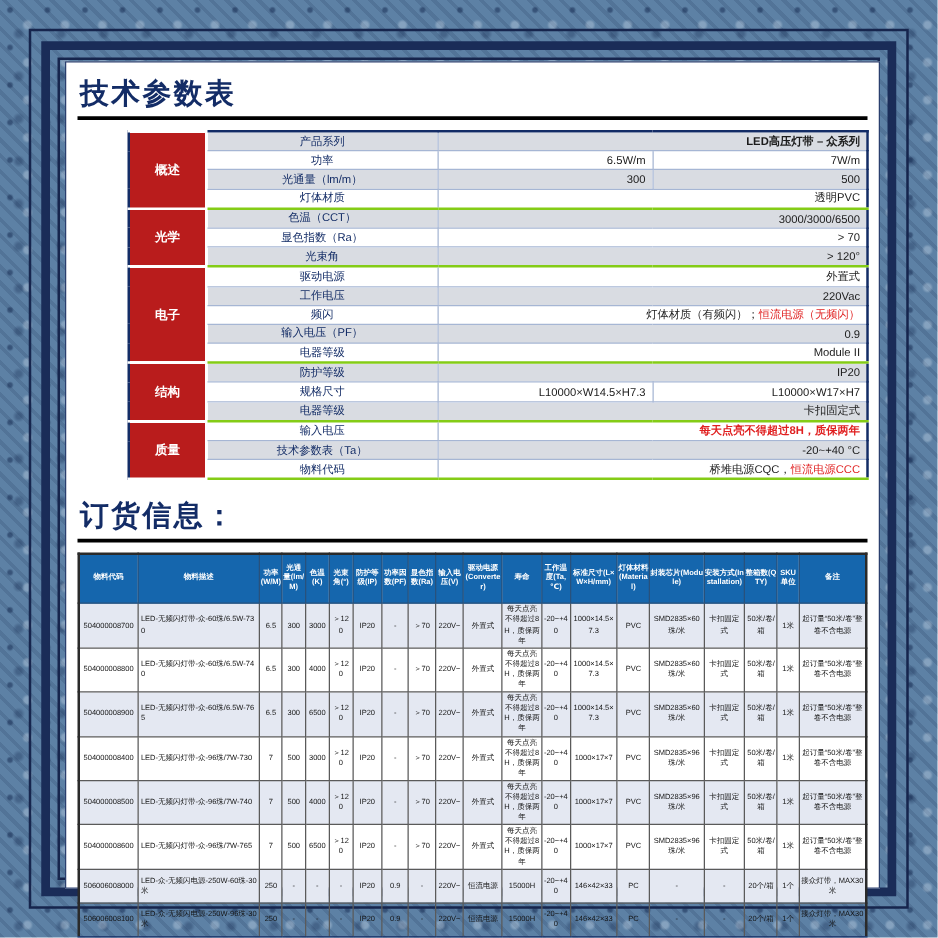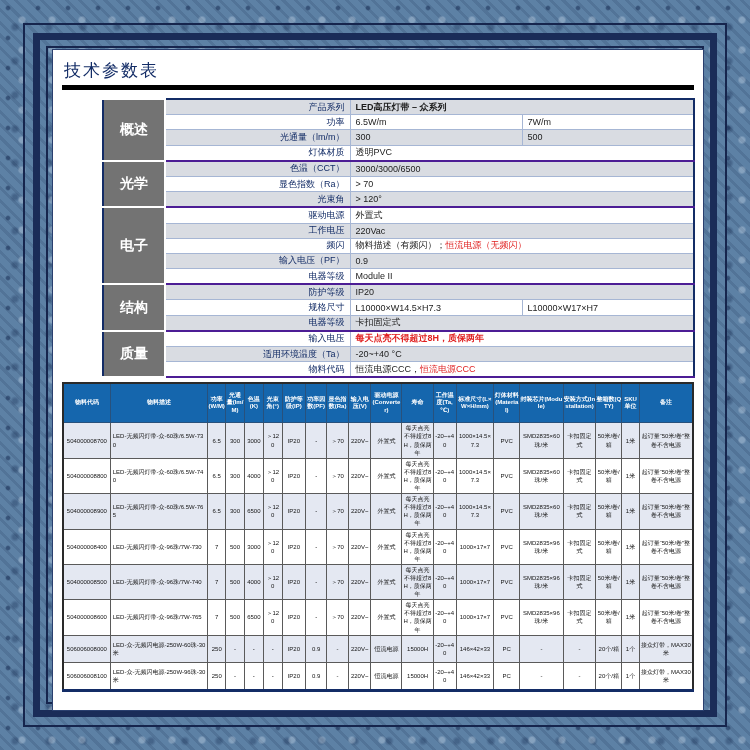--- a/index.html
+++ b/index.html
@@ -12,33 +12,33 @@
       radial-gradient(circle at 22px 20px, rgba(226,238,250,.30) 2.5px, transparent 4.5px),
       radial-gradient(circle at 15px 27px, rgba(18,38,77,.32) 2px, transparent 5px),
       repeating-linear-gradient(45deg, rgba(16,34,70,.14) 0 3px, transparent 3px 9px);
     background-size:30px 30px,30px 30px,34px 34px,auto;
   }
   .frame-a{position:absolute;inset:23px;border:2px solid #16254d;pointer-events:none}
   .frame-b{position:absolute;inset:33px;border:7px solid #1a2c58;pointer-events:none}
   .frame-c{position:absolute;inset:46px;border:2px solid #16254d;pointer-events:none}
   .page{position:absolute;left:52px;top:49px;width:652px;height:662px;background:#fff;
         box-sizing:border-box;padding:8px 9px 0 9px;border:1px solid #2a3f6e}
-  .sec-title{font-size:17px;font-weight:normal;color:#132c66;border-bottom:5px solid #000000;
+  .sec-title{font-size:23px;font-weight:bold;color:#132c66;border-bottom:3px solid #000000;
              padding:1px 0 3px 2px;margin:0 0 8px 0;letter-spacing:2px}
   table{border-collapse:collapse}
   
   .spec{margin-left:40px;width:592px;table-layout:fixed;border:2px solid #132c66}
   .spec td{font-size:9px;height:14.2px;padding:0 5px;border:1px solid #a6b6d4;
            overflow:hidden;white-space:nowrap;color:#1c1c1c}
-  .spec .grp{background:#737373;color:#fff;font-weight:bold;text-align:center;
-             font-size:14px;border:2px solid #fff;border-left:2px solid #132c66}
-  .spec .lab{color:#132c66;text-align:right}
-  .spec .val{text-align:left}
+  .spec .grp{background:#b91c1c;color:#fff;font-weight:bold;text-align:center;
+             font-size:10px;border:2px solid #fff;border-left:2px solid #132c66}
+  .spec .lab{color:#132c66;text-align:center}
+  .spec .val{text-align:right}
   .spec tr.g td.lab,.spec tr.g td.val{background:#d9dce2}
-  .spec tr.gend td{border-bottom:2px solid #4c1d95}
+  .spec tr.gend td{border-bottom:2px solid #84cc16}
   .bold{font-weight:bold}
   .red{color:#e01f1f}
   
   .order-wrap{margin-top:4px}
   .order{width:100%;table-layout:fixed;border:2px solid #2a2a2a}
   .order th{background:#1566ad;color:#fff;font-size:6px;font-weight:bold;padding:2px 0;
             border:1px solid #28517c;line-height:1.3;height:34px;word-break:break-all}
   .order td{font-size:6px;color:#141414;text-align:center;border:1px solid #5a5a5a;
             padding:1px;line-height:1.35;word-break:break-all;height:24px}
   .order td.desc{text-align:left;padding-left:2px}
@@ -99,21 +99,21 @@
           <td rowspan="5" class="grp">电子</td>
           <td class="lab">驱动电源</td>
           <td class="val" colspan="2"><span>外置式</span></td>
         </tr>
         <tr class="g">
           <td class="lab">工作电压</td>
           <td class="val" colspan="2"><span>220Vac</span></td>
         </tr>
         <tr class="w">
           <td class="lab">频闪</td>
-          <td class="val" colspan="2"><span>物料描述（有频闪）；</span><span class="red">恒流电源（无频闪）</span></td>
+          <td class="val" colspan="2"><span>灯体材质（有频闪）；</span><span class="red">恒流电源（无频闪）</span></td>
         </tr>
         <tr class="g">
           <td class="lab">输入电压（PF）</td>
           <td class="val" colspan="2"><span>0.9</span></td>
         </tr>
         <tr class="w gend">
           <td class="lab">电器等级</td>
           <td class="val" colspan="2"><span>Module II</span></td>
         </tr>
         <tr class="g">
@@ -129,30 +129,31 @@
         <tr class="g gend">
           <td class="lab">电器等级</td>
           <td class="val" colspan="2"><span>卡扣固定式</span></td>
         </tr>
         <tr class="w">
           <td rowspan="3" class="grp">质量</td>
           <td class="lab">输入电压</td>
           <td class="val" colspan="2"><span class="red bold">每天点亮不得超过8H，质保两年</span></td>
         </tr>
         <tr class="g">
-          <td class="lab">适用环境温度（Ta）</td>
+          <td class="lab">技术参数表（Ta）</td>
           <td class="val" colspan="2"><span>-20~+40 °C</span></td>
         </tr>
         <tr class="w gend">
           <td class="lab">物料代码</td>
-          <td class="val" colspan="2"><span>恒流电源CCC，</span><span class="red">恒流电源CCC</span></td>
+          <td class="val" colspan="2"><span>桥堆电源CQC，</span><span class="red">恒流电源CCC</span></td>
         </tr>
       </tbody>
   </table>
 
+  <div class="sec-title" style="margin-top:12px">订货信息：</div>
 
   <div class="order-wrap">
     <table class="order">
       <colgroup>
         <col style="width:7.5%">
           <col style="width:15.5%">
           <col style="width:2.8%">
           <col style="width:3%">
         <col style="width:3%">
           <col style="width:3%">

